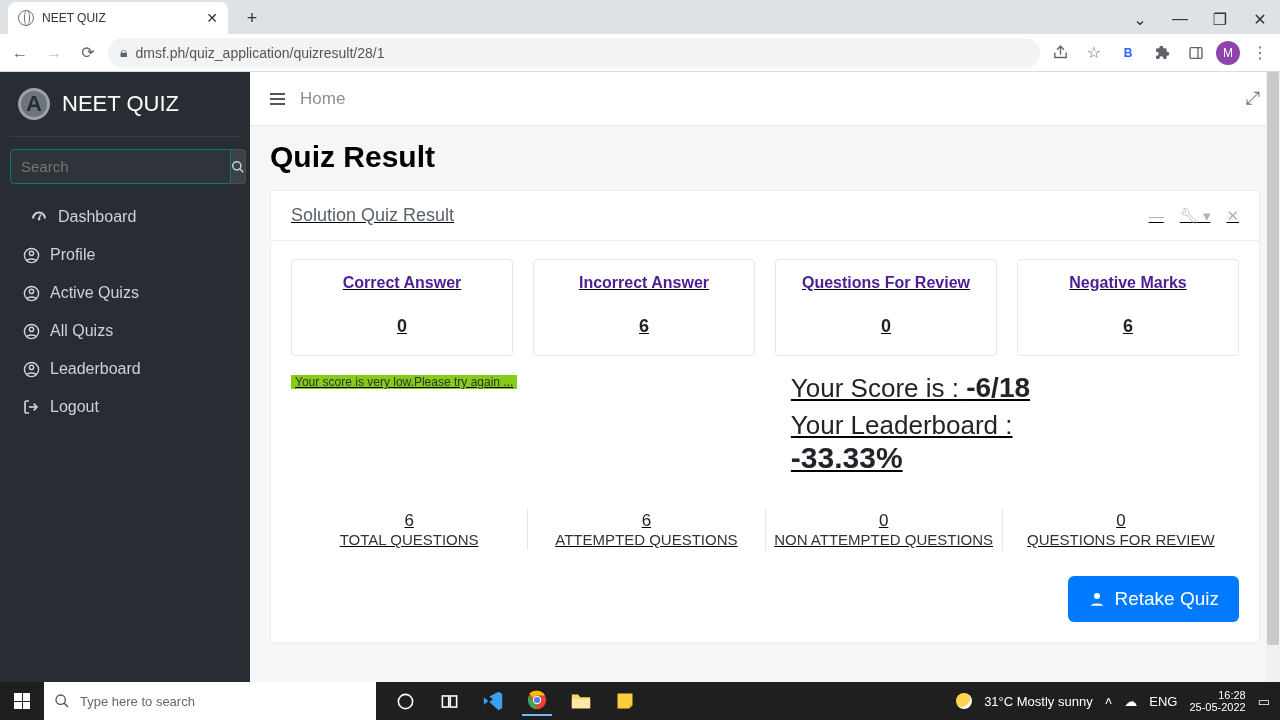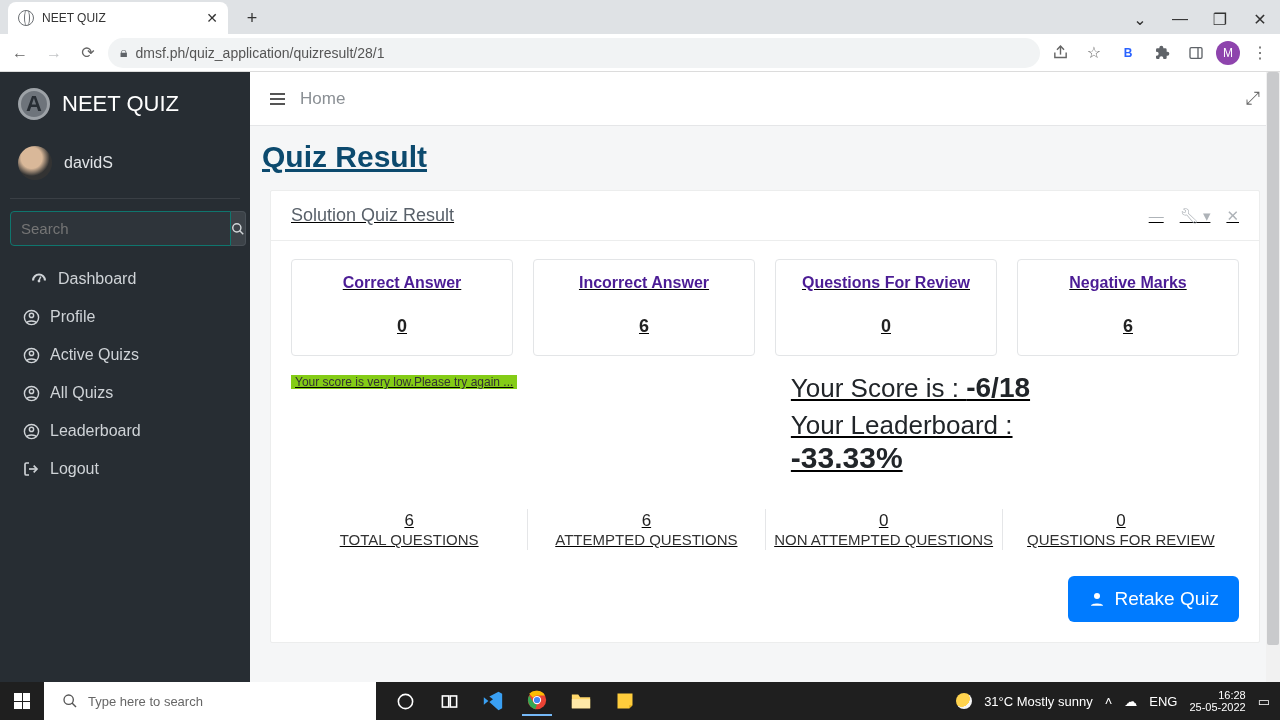--- a/index.html
+++ b/index.html
@@ -39,21 +39,21 @@
 .navlist li:first-child { padding-left: 30px; }
 .ico { width: 18px; display: inline-flex; justify-content: center; }
 
 
 .main { flex: 1; background: #f5f6f7; display: flex; flex-direction: column; position: relative; }
 .topbar { background: #fff; height: 54px; border-bottom: 1px solid #e5e6e8; display: flex; align-items: center; padding: 0 20px; gap: 15px; }
 .hamb { display: flex; flex-direction: column; gap: 3px; }
 .hamb span { width: 15px; height: 2px; background: #555; }
 .crumb { color: #8a8f94; font-size: 17px; }
 .expand { margin-left: auto; color: #666; font-size: 18px; }
-.page-title { font-size: 30px; color: #0c4a6e; padding: 14px 12px 8px; text-decoration: underline; }
+.page-title { font-size: 30px; color: #000000; padding: 14px 20px 8px; }
 
 
 .panel { background: #fff; margin: 8px 20px 16px; border: 1px solid #eceded; border-radius: 2px; text-decoration: underline; }
 .phead { display: flex; align-items: center; padding: 14px 20px; color: #59616a; font-size: 18px; }
 .phead-tools { margin-left: auto; display: flex; gap: 16px; color: #aeb3b8; font-size: 15px; }
 .phr { border: 0; border-top: 1px solid #eceded; }
 
 .stats { display: flex; gap: 20px; padding: 18px 20px 16px; }
 .stat-card { flex: 1; border: 1px solid #e3e5e7; border-radius: 4px; text-align: center; padding: 14px 8px 18px; }
 .stat-card h4 { font-size: 16px; color: #4c1d95; margin-bottom: 24px; }
@@ -77,21 +77,21 @@
 .retake { margin: 16px 20px 20px auto; display: flex; align-items: center; gap: 8px; background: #007bff; color: #fff; border: 0; border-radius: 6px; padding: 12px 20px; font-size: 19px; cursor: pointer; width: max-content; float: right; }
 
 .scrollslot { position: absolute; right: 0; top: 0; bottom: 0; width: 14px; background: #f1f1f1; }
 .scrollthumb { position: absolute; top: 0; left: 1px; right: 1px; height: 94%; background: #c9cacc; border-radius: 2px; }
 
 
 .taskbar { height: 38px; background: #1f1f1f; display: flex; align-items: center; color: #fff; font-size: 13px; }
 .tb-start { width: 44px; height: 100%; display: flex; align-items: center; justify-content: center; background: #1f1f1f; }
 .wgrid { width: 16px; height: 16px; display: grid; grid-template-columns: 1fr 1fr; grid-template-rows: 1fr 1fr; gap: 1px; }
 .wgrid span { background: #fff; }
-.tb-search { display: flex; align-items: center; background: #fff; color: #666; height: 100%; width: 332px; padding: 0 18px; gap: 10px; }
+.tb-search { display: flex; align-items: center; background: #fff; color: #666; height: 100%; width: 332px; padding: 0 10px; gap: 10px; }
 .tb-apps { display: flex; height: 100%; align-items: center; gap: 14px; padding: 0 14px; }
 .tb-apps .app { width: 30px; height: 30px; display: flex; align-items: center; justify-content: center; }
 .tb-right { margin-left: auto; display: flex; align-items: center; gap: 12px; padding: 0 10px; }
 .clock { text-align: right; font-size: 11px; line-height: 12px; }
 .wsun { width: 16px; height: 16px; border-radius: 50%; background: radial-gradient(circle at 35% 35%, #ffd34d 55%, #f5f5f5 56%); }
 
 svg { display: block; }
 </style>
 </head>
 <body>
@@ -148,24 +148,20 @@
 </div>
 
 <div class="viewport">
 
   <aside class="sidebar">
     <div class="brand">
       <div class="brand-logo">
           <span>A</span>
         </div>
       <span>NEET QUIZ</span>
-    </div>
-    <div class="user-row">
-      <div class="pic"></div>
-      <span>davidS</span>
     </div>
     <hr class="sb-divider">
     <div class="searchwrap">
       <input placeholder="Search" style="">
       <button>
         <svg width="14" height="14" viewBox="0 0 24 24" fill="none" stroke="currentColor" stroke-width="2.5">
             <circle cx="10" cy="10" r="7"></circle>
             <line x1="21" y1="21" x2="15" y2="15"></line>
           </svg>
       </button>

